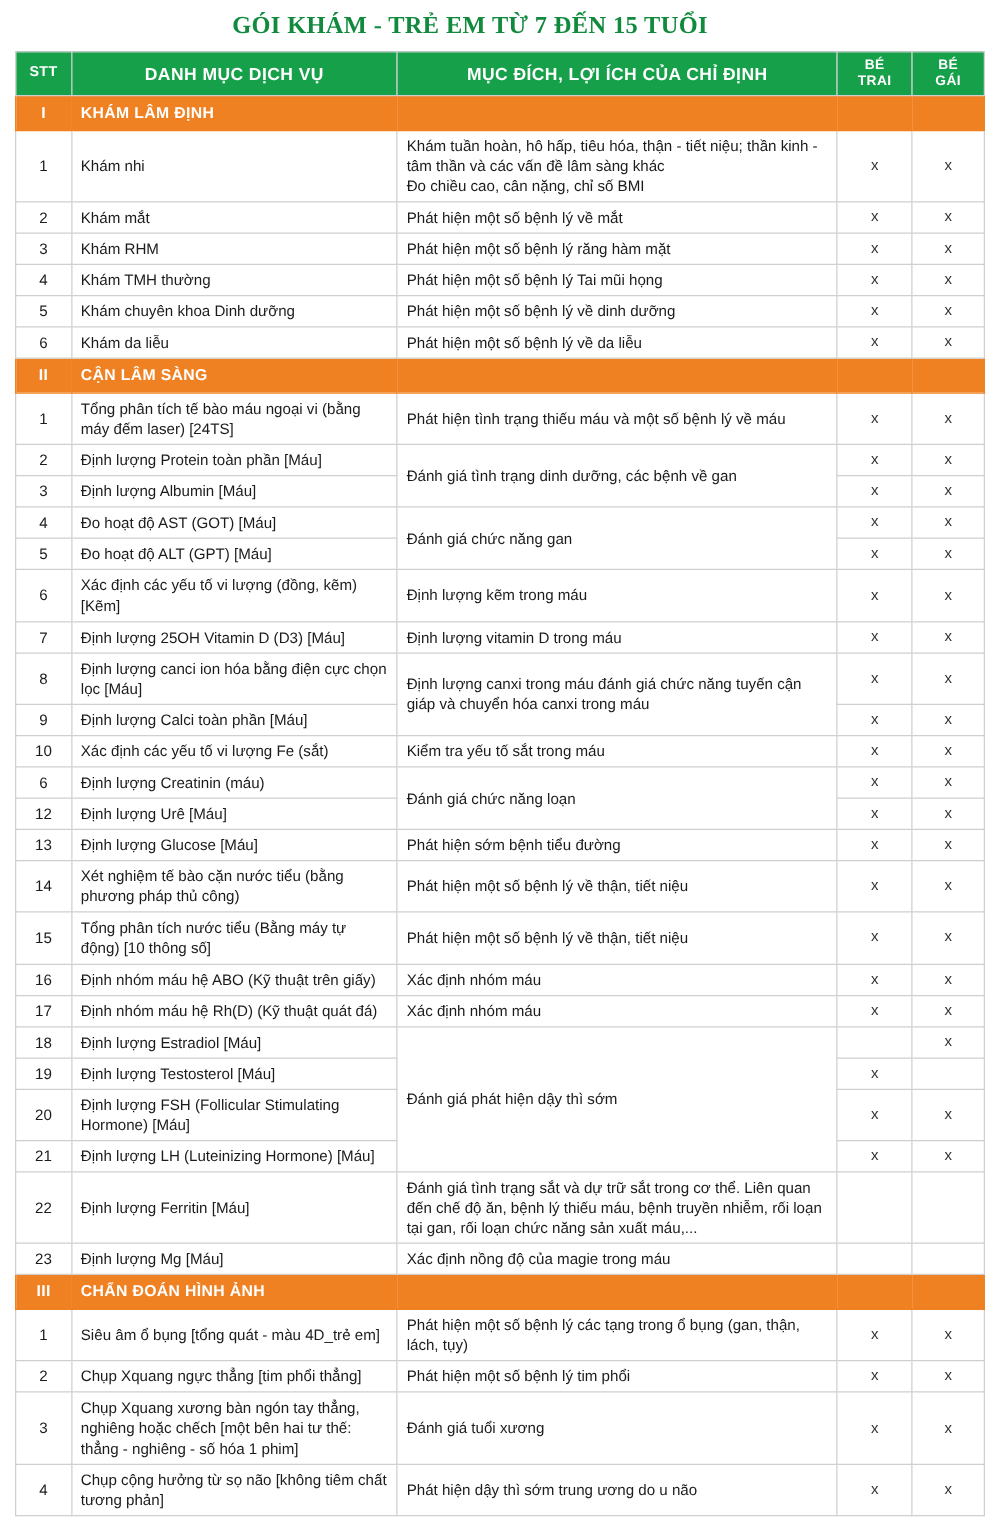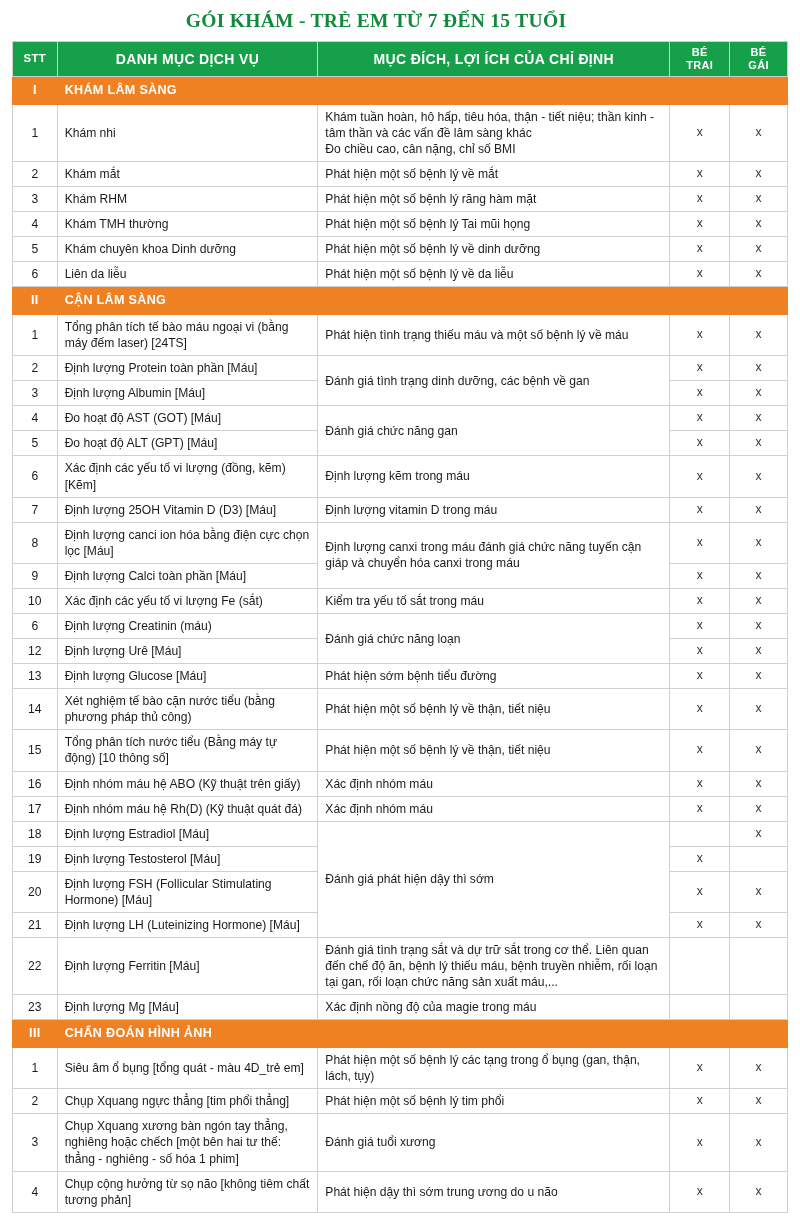--- a/index.html
+++ b/index.html
@@ -114,21 +114,21 @@
           </th>
           <th class="th-sex">
             <span>BÉ</span><br>
             <span>GÁI</span>
           </th>
         </tr>
       </thead>
       <tbody id="tbody">
           <tr class="section">
             <td class="sec-num">I</td>
-            <td class="sec-label">KHÁM LÂM SÀNG</td>
+            <td class="sec-label">KHÁM LÂM ĐỊNH</td>
             <td class="sec-blank"></td>
             <td class="sec-blank"></td>
             <td class="sec-blank"></td>
           </tr>
           <tr>
             <td class="stt">1</td>
             <td class="name">Khám nhi</td>
             <td class="desc">Khám tuần hoàn, hô hấp, tiêu hóa, thận - tiết niệu; thần kinh - tâm thần và các vấn đề lâm sàng khác<br>Đo chiều cao, cân nặng, chỉ số BMI</td>
             <td class="mark">x</td>
             <td class="mark">x</td>
@@ -156,21 +156,21 @@
           </tr>
           <tr>
             <td class="stt">5</td>
             <td class="name">Khám chuyên khoa Dinh dưỡng</td>
             <td class="desc">Phát hiện một số bệnh lý về dinh dưỡng</td>
             <td class="mark">x</td>
             <td class="mark">x</td>
           </tr>
           <tr>
             <td class="stt">6</td>
-            <td class="name">Liên da liễu</td>
+            <td class="name">Khám da liễu</td>
             <td class="desc">Phát hiện một số bệnh lý về da liễu</td>
             <td class="mark">x</td>
             <td class="mark">x</td>
           </tr>
           <tr class="section">
             <td class="sec-num">II</td>
             <td class="sec-label">CẬN LÂM SÀNG</td>
             <td class="sec-blank"></td>
             <td class="sec-blank"></td>
             <td class="sec-blank"></td>

